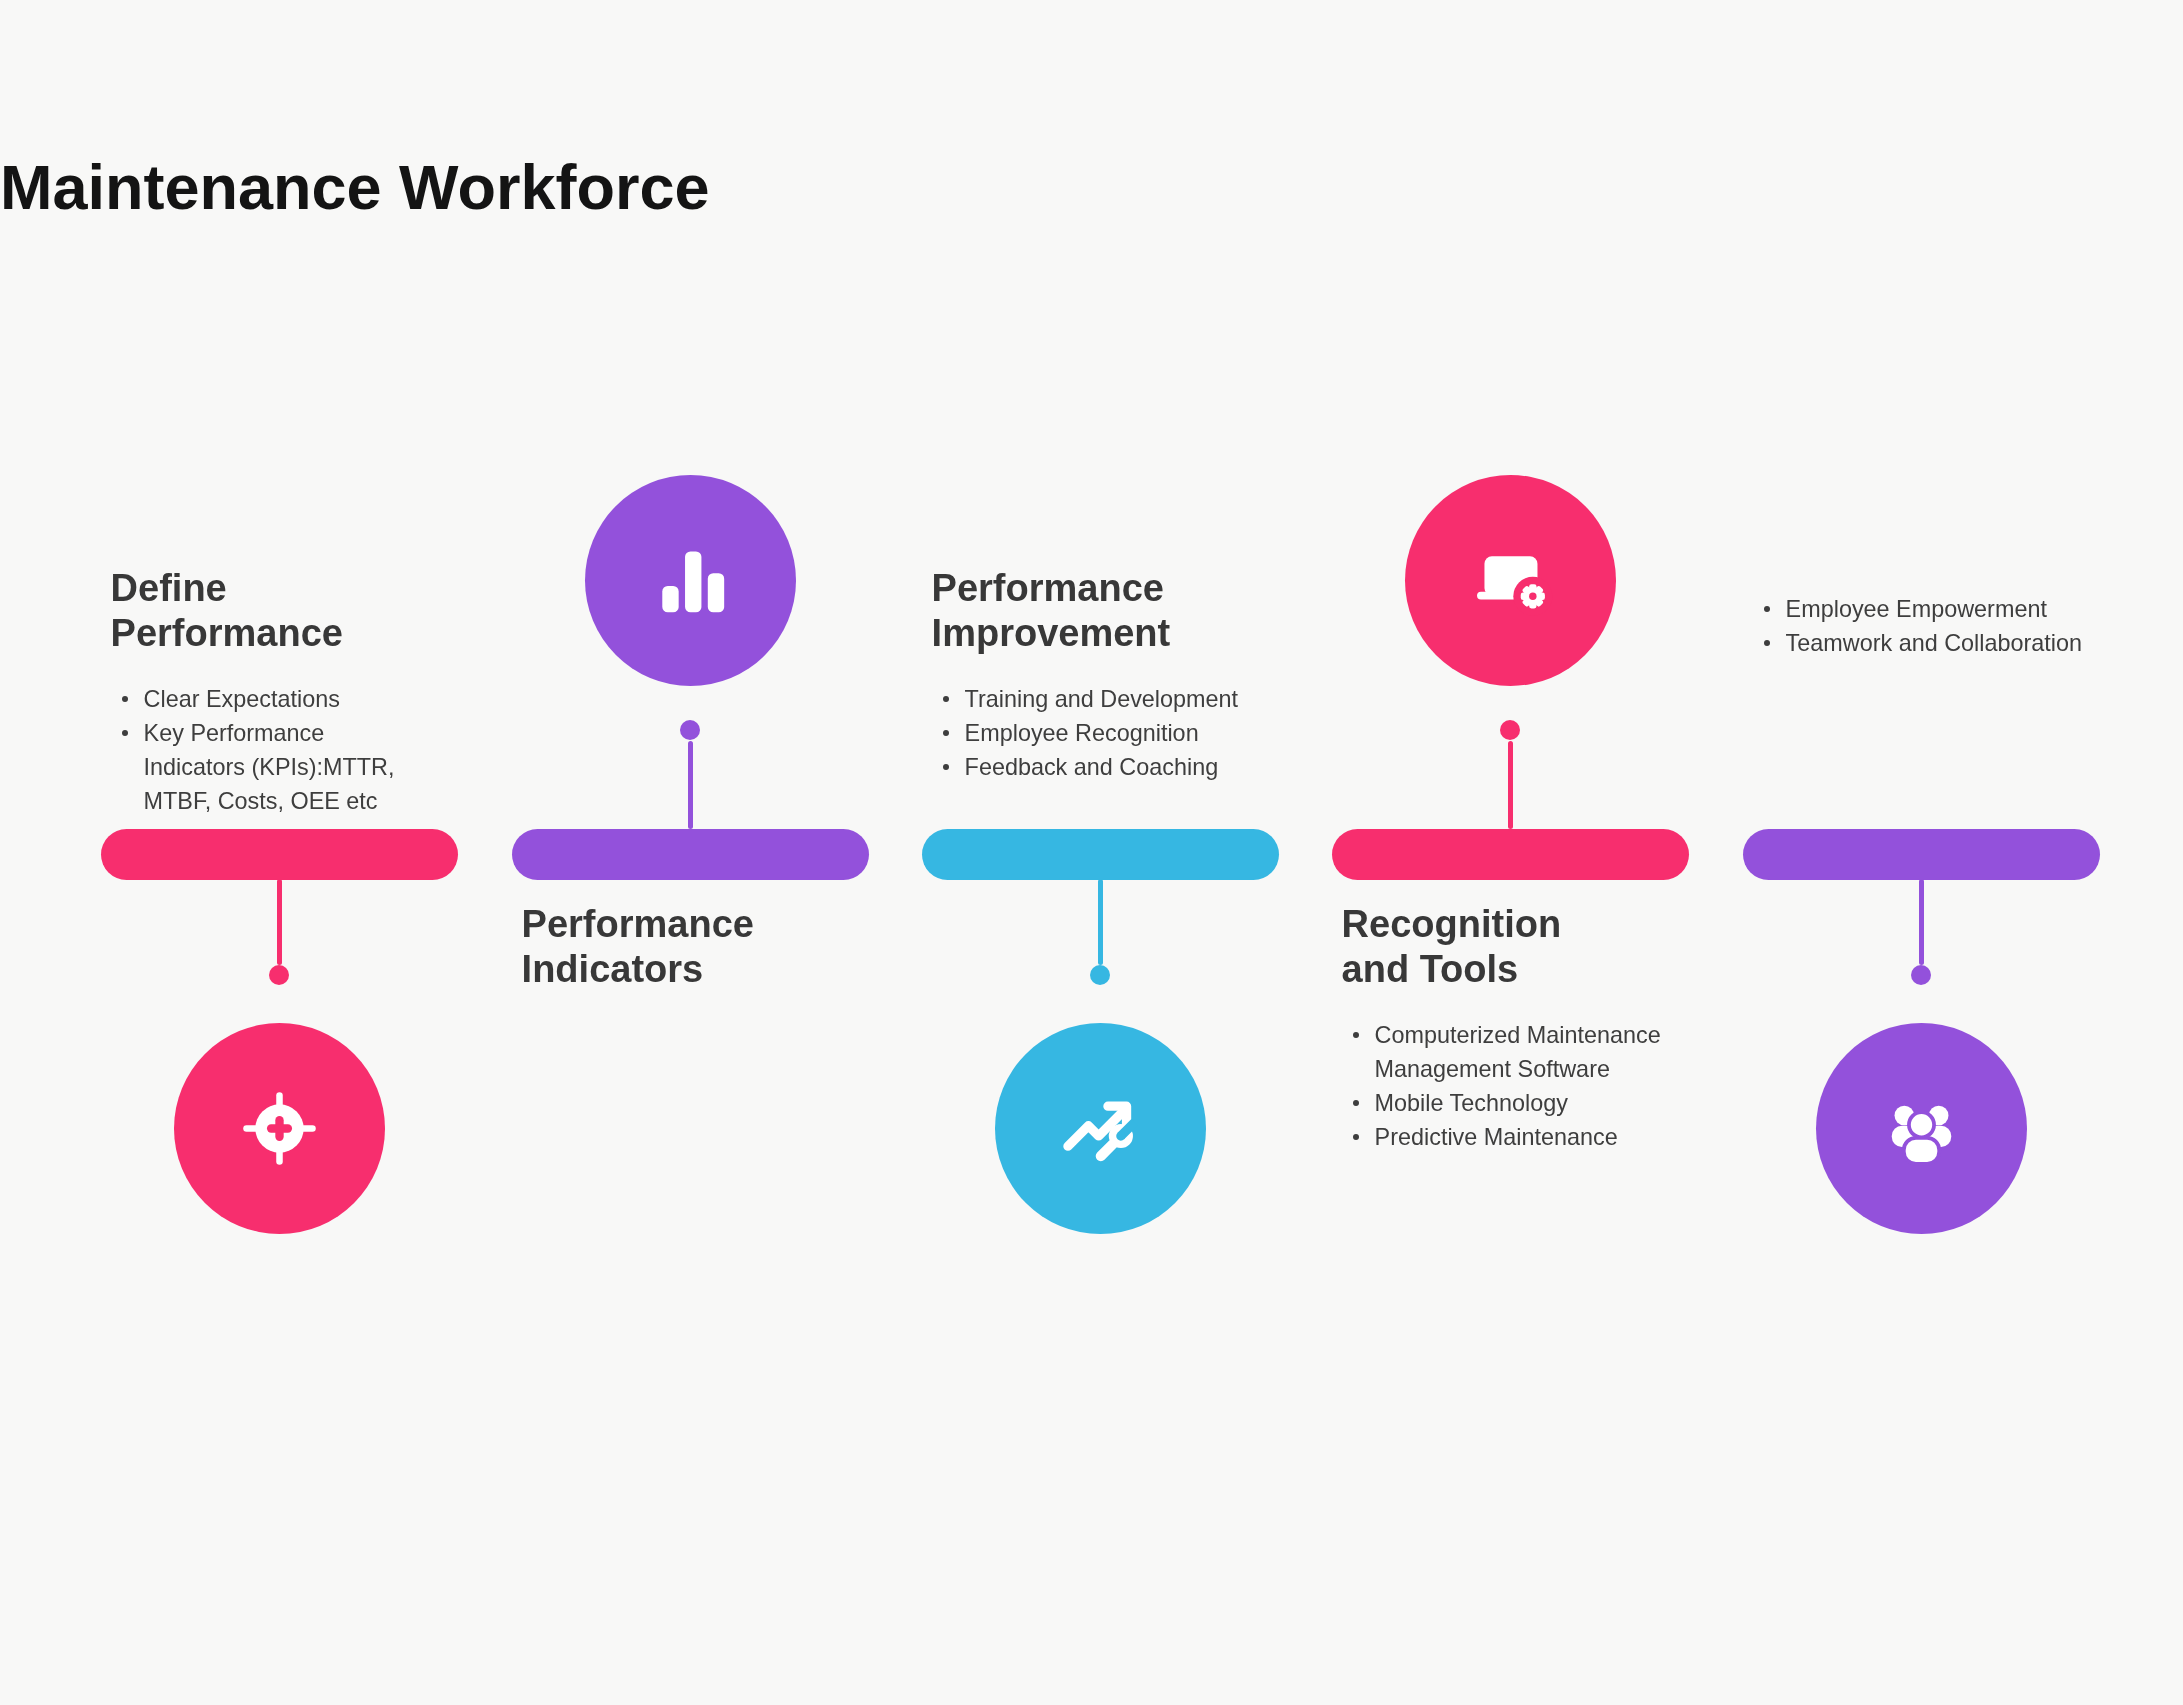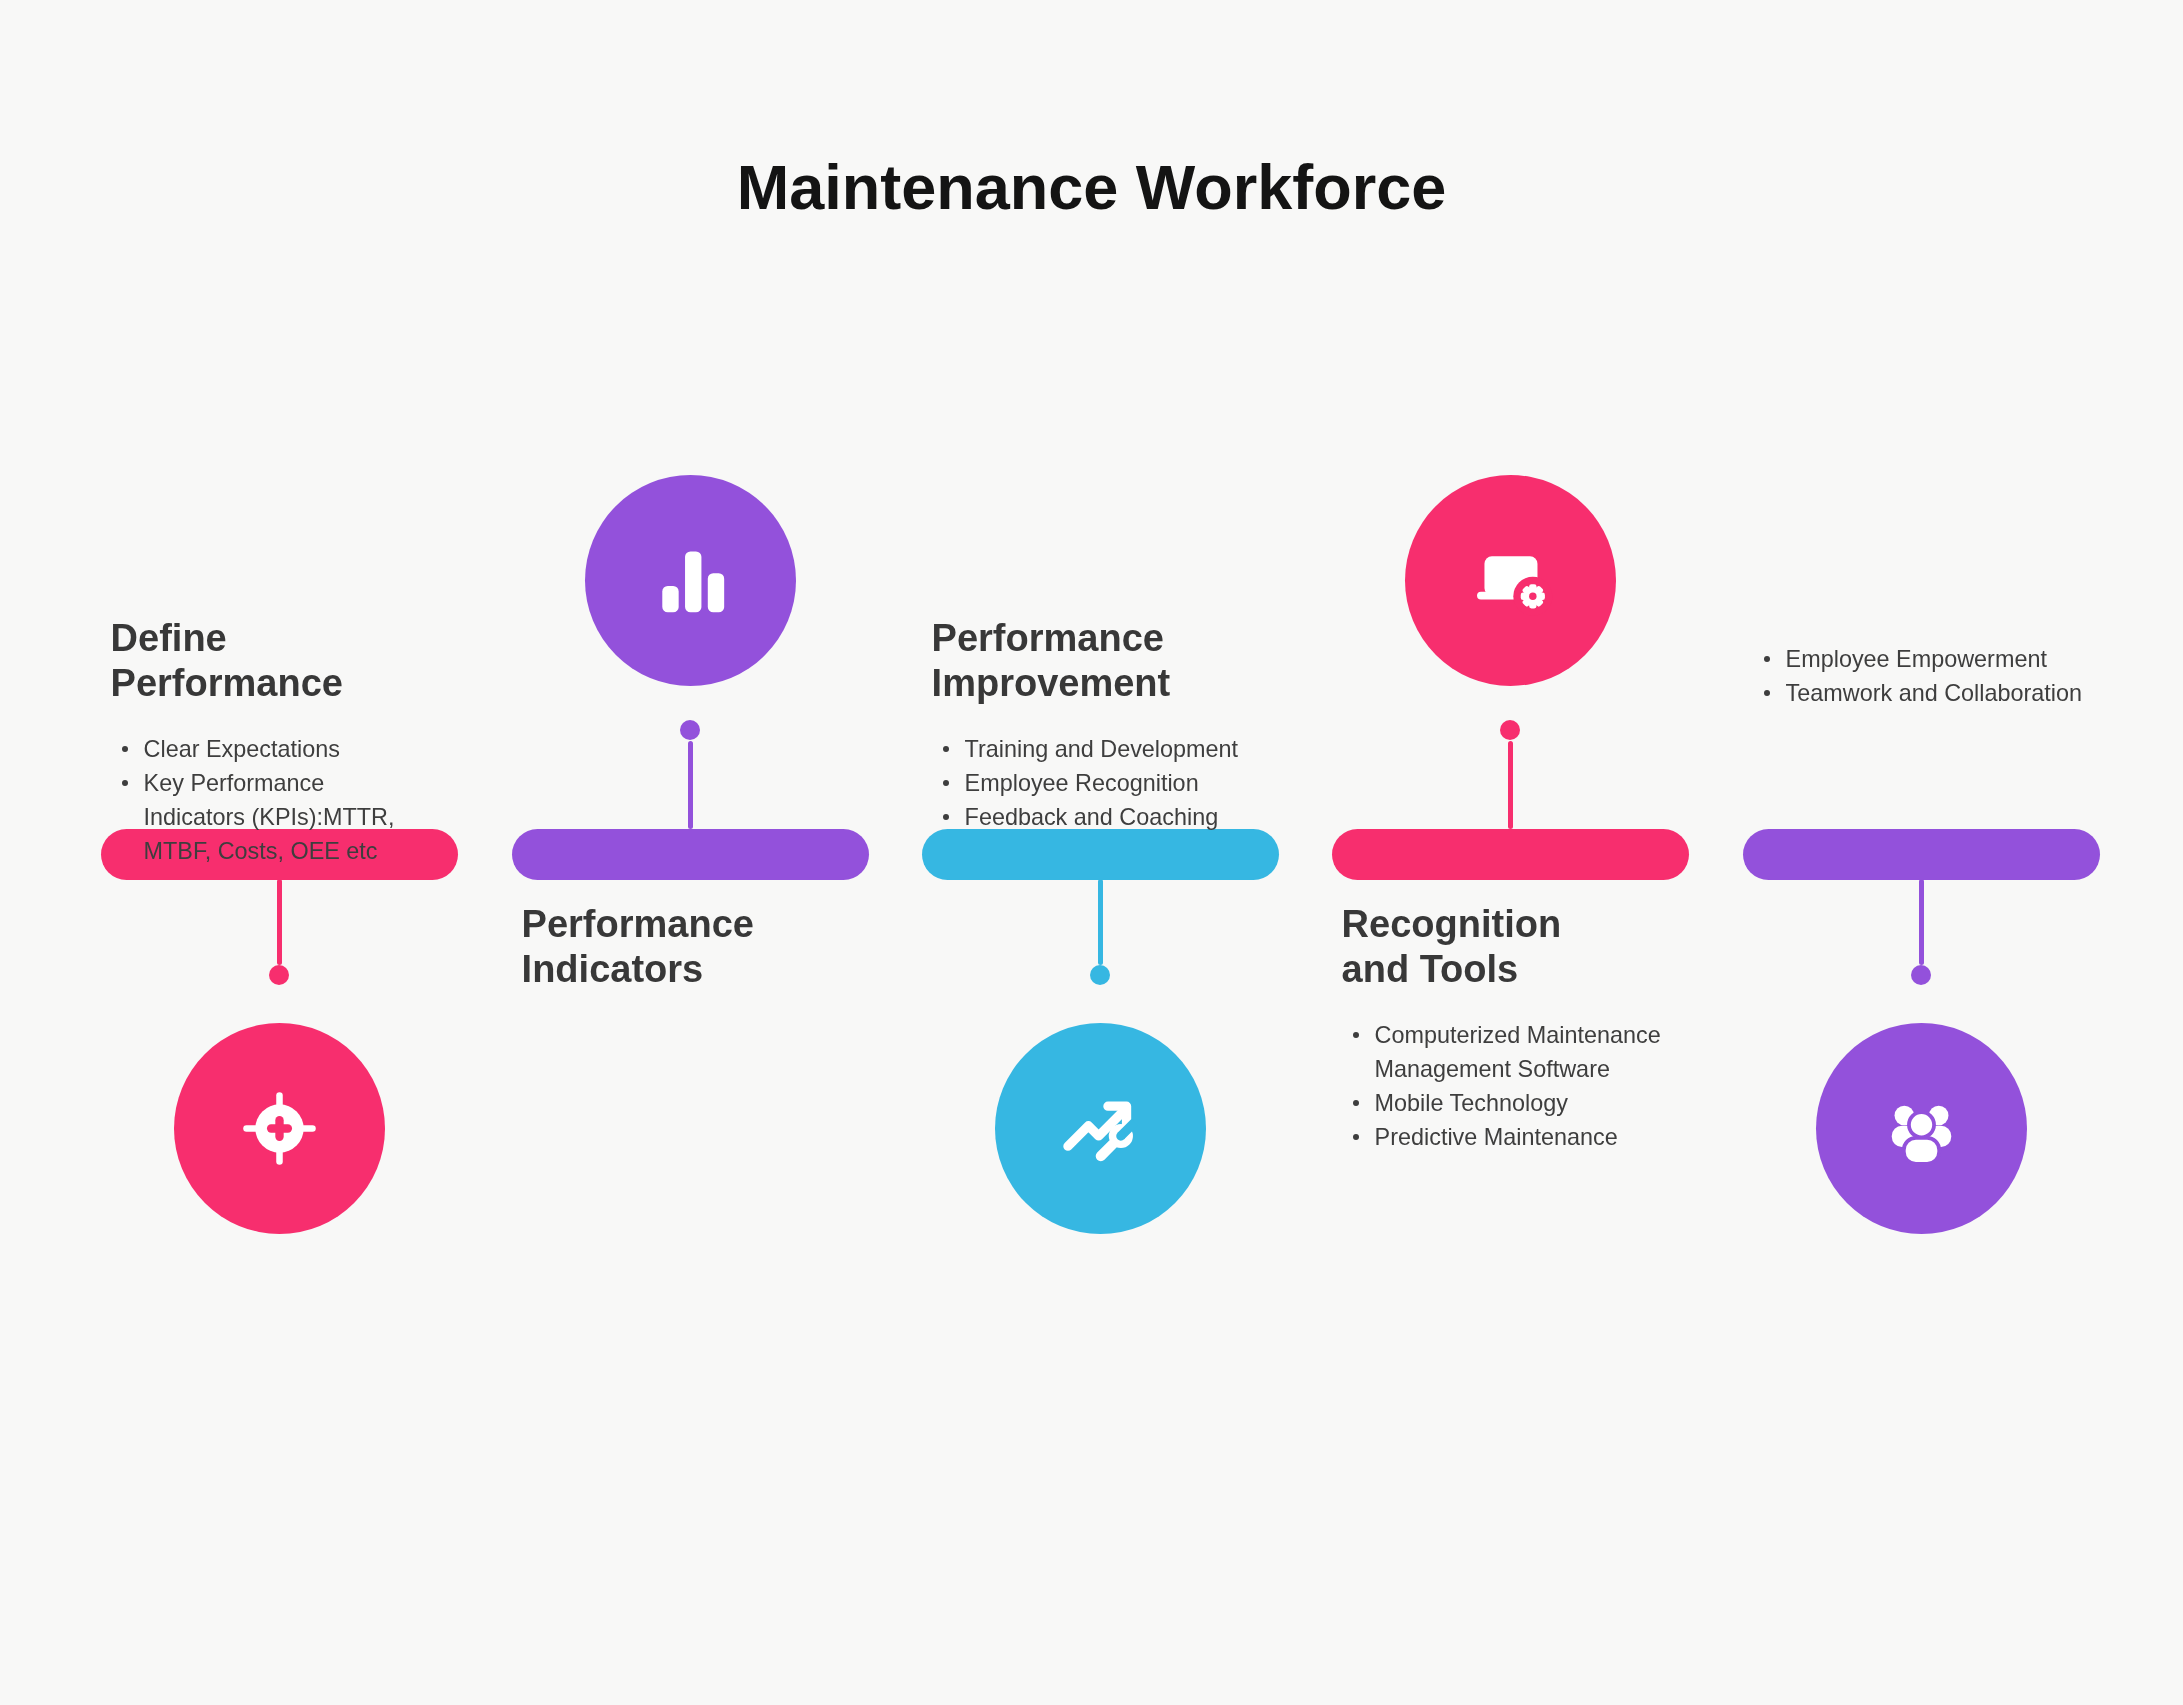--- a/index.html
+++ b/index.html
@@ -5,21 +5,21 @@
   html,body{margin:0;padding:0;}
   body{
     width:2183px;height:1705px;
     background:#F8F8F7;
     font-family:"Liberation Sans", sans-serif;
     position:relative;
     overflow:hidden;
   }
   .title{
     position:absolute;top:148px;left:0;width:2183px;
-    text-align:center;
+    text-align:left;
     font-size:63px;line-height:79px;font-weight:bold;
     color:#141414;
   }
   .section{position:absolute;top:0;height:1705px;width:357px;}
   .s1{left:101px}
   .s2{left:512px}
   .s3{left:922px}
   .s4{left:1332px}
   .s5{left:1743px}
 
@@ -39,21 +39,21 @@
   .top    .dot{top:720px;}
   .circle{
     position:absolute;left:73px;width:211px;height:211px;border-radius:50%;
     display:flex;align-items:center;justify-content:center;
   }
   .bottom .circle{top:1023px;}
   .top    .circle{top:475px;}
   .circle svg{display:block;}
 
   .text{position:absolute;left:9.6px;}
-  .bottom-section-text{top:616px;}   
+  .bottom-section-text{top:566px;}   
   .top-section-text{top:902px;}      
   .text h2{
     margin:0;padding:0;
     font-size:38px;line-height:45px;font-weight:bold;
     color:#383838;white-space:nowrap;
   }
   .text ul{
     list-style:none;margin:26px 0 0 0;padding:0;
   }
   .bullet{

